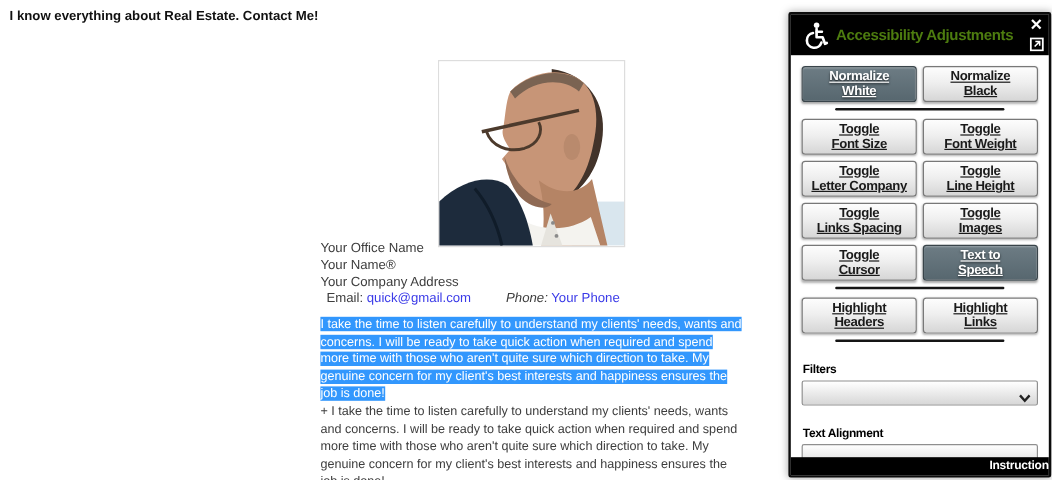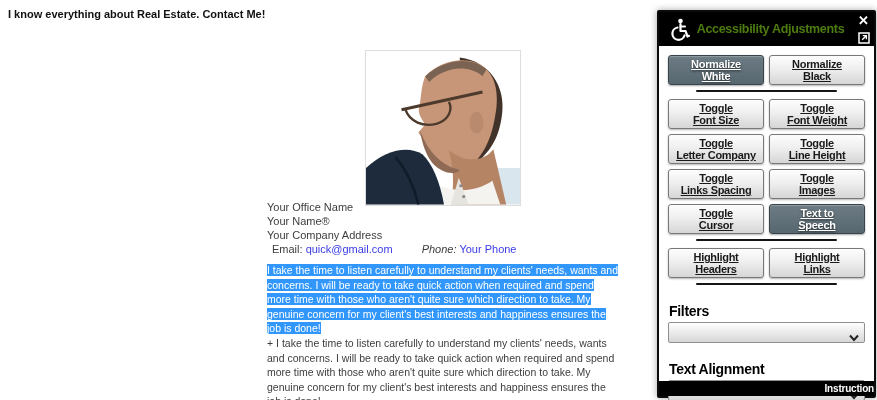--- a/index.html
+++ b/index.html
@@ -66,21 +66,21 @@
   }
   .abtn.active {
     background:linear-gradient(#6d7c84,#57676f);
     border-color:#39444a; color:#fff;
     text-shadow:0 1px 2px rgba(0,0,0,.7);
     box-shadow:inset 0 1px 1px rgba(255,255,255,.25), 0 1px 2px rgba(0,0,0,.35);
   }
   .divider { height:2px; background:#151515; border-radius:2px; margin:2px 28px 7px 28px; }
 
   .dd-label {
-    font-size:14px; font-weight:bold; color:#000; letter-spacing:-0.3px;
+    font-size:10px; font-weight:bold; color:#000; letter-spacing:-0.3px;
     margin:18px 0 3px 1px;
   }
   .select-wrap { position:relative; margin-bottom:4px; }
   .select-wrap select {
     width:100%; height:21px; appearance:none; -webkit-appearance:none;
     border:1px solid #8f8f8f; border-radius:2px;
     background:linear-gradient(#ffffff,#e9e9e9 55%,#d7d7d7);
     padding:0 22px 0 6px; font-size:11px; cursor:pointer;
   }
   .chev { position:absolute; right:6px; top:6px; pointer-events:none; }

